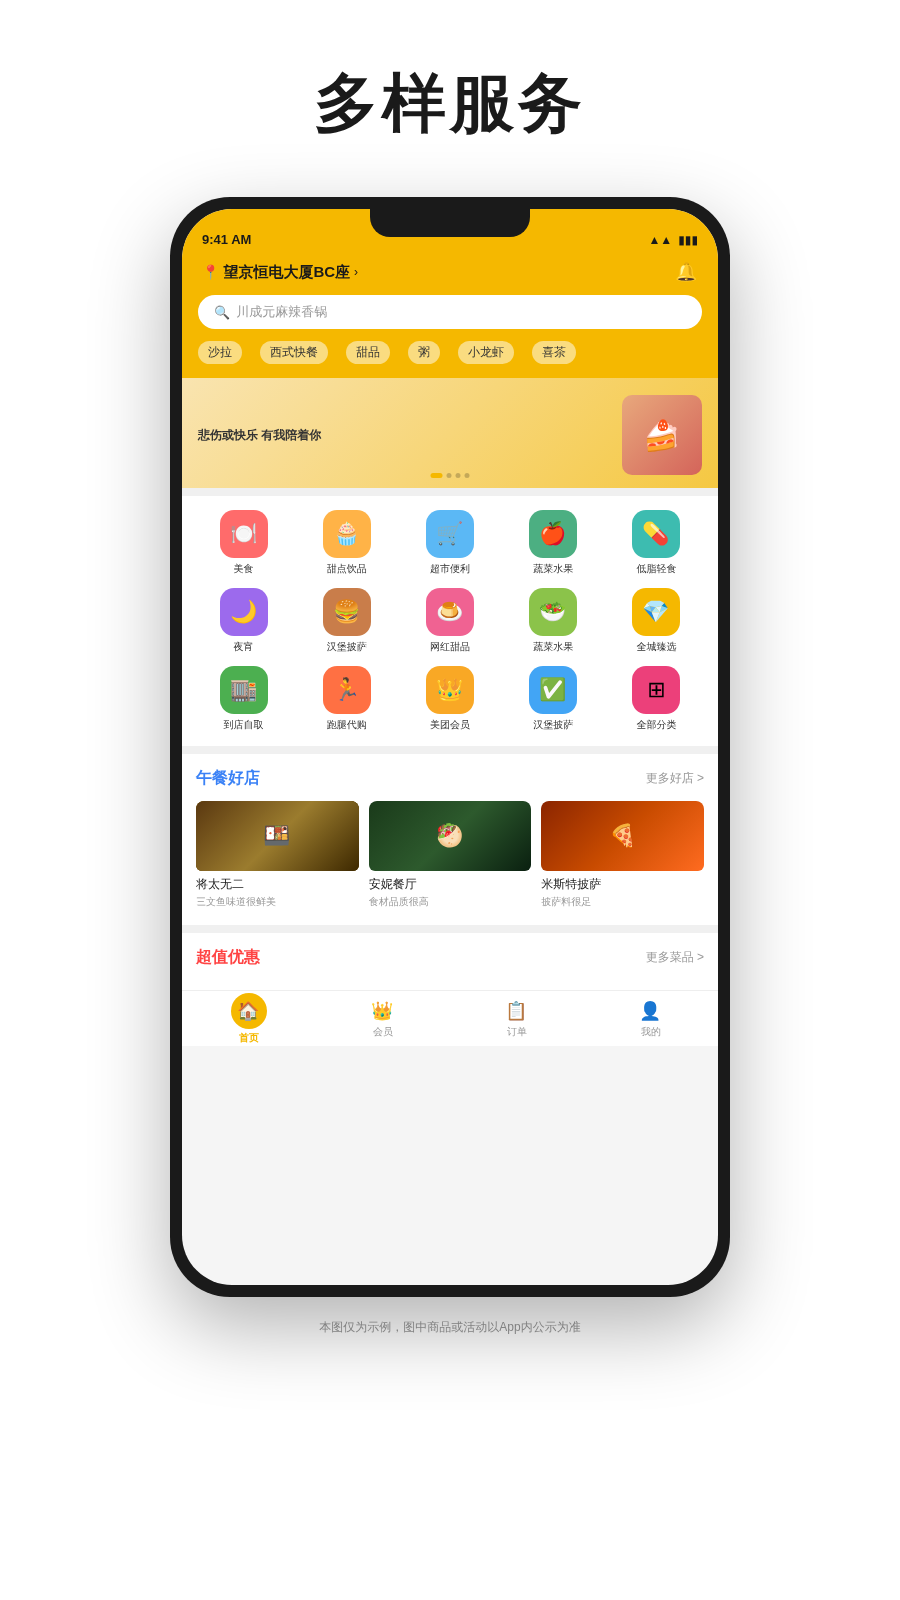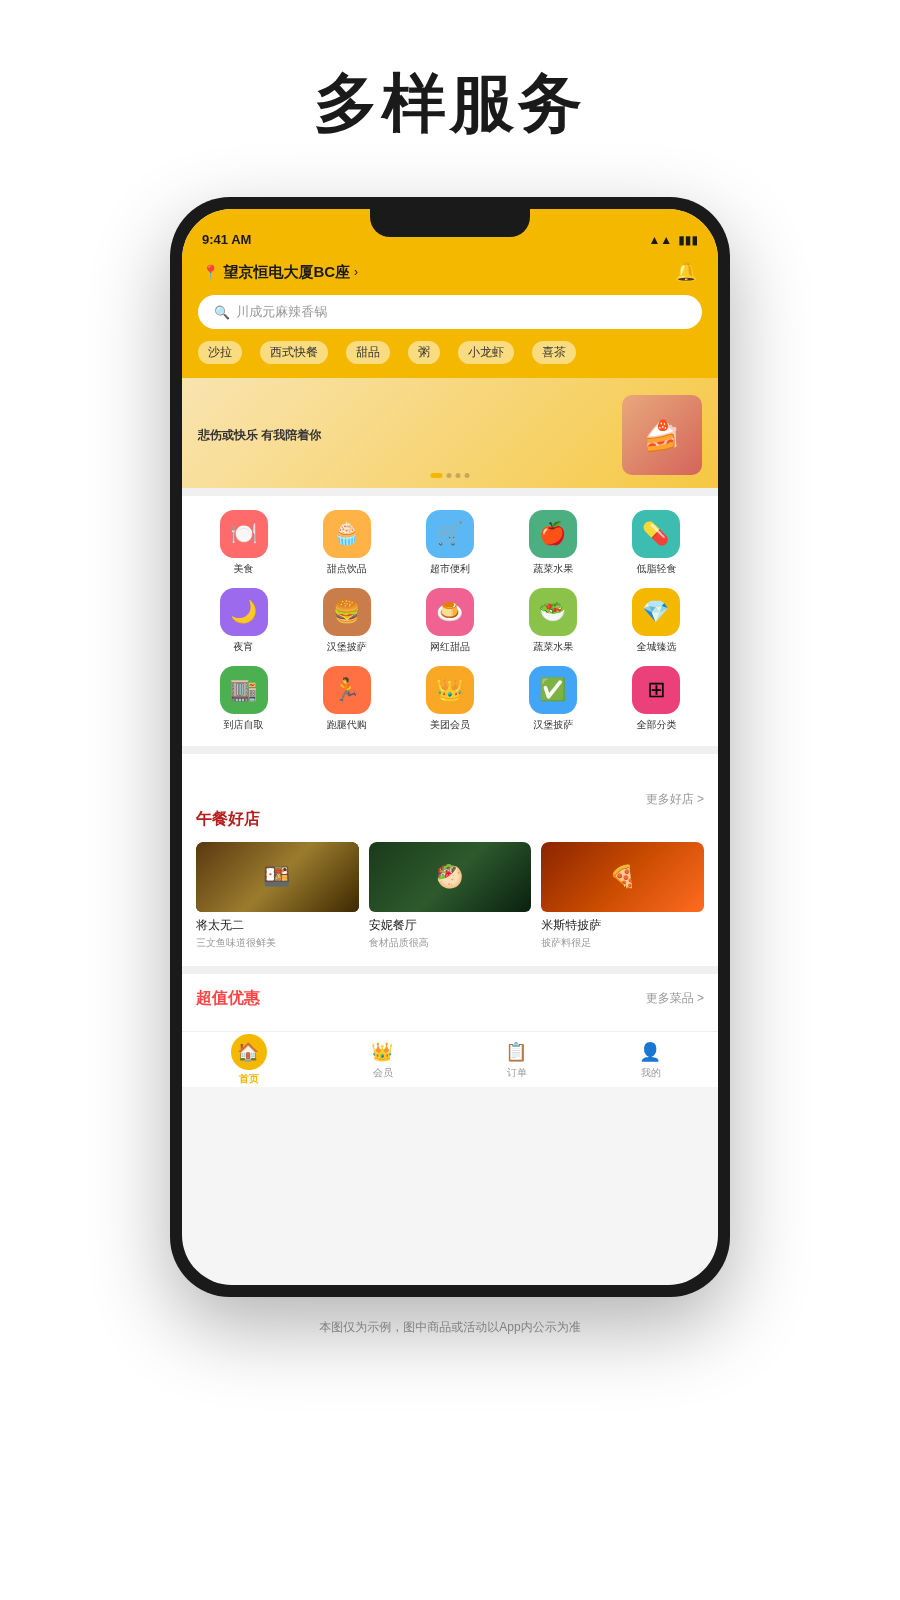--- a/index.html
+++ b/index.html
@@ -276,22 +276,21 @@
     }
     .section-header {
       display: flex;
       justify-content: space-between;
       align-items: center;
       margin-bottom: 12px;
     }
     .section-title {
       font-size: 16px;
       font-weight: 700;
-      color: #b91c1c;
-      margin-top: 41px;
+      color: #3b82f6;
     }
     .section-more {
       font-size: 12px;
       color: #999;
     }
     .restaurant-list {
       display: flex;
       gap: 10px;
     }
     .restaurant-card {

